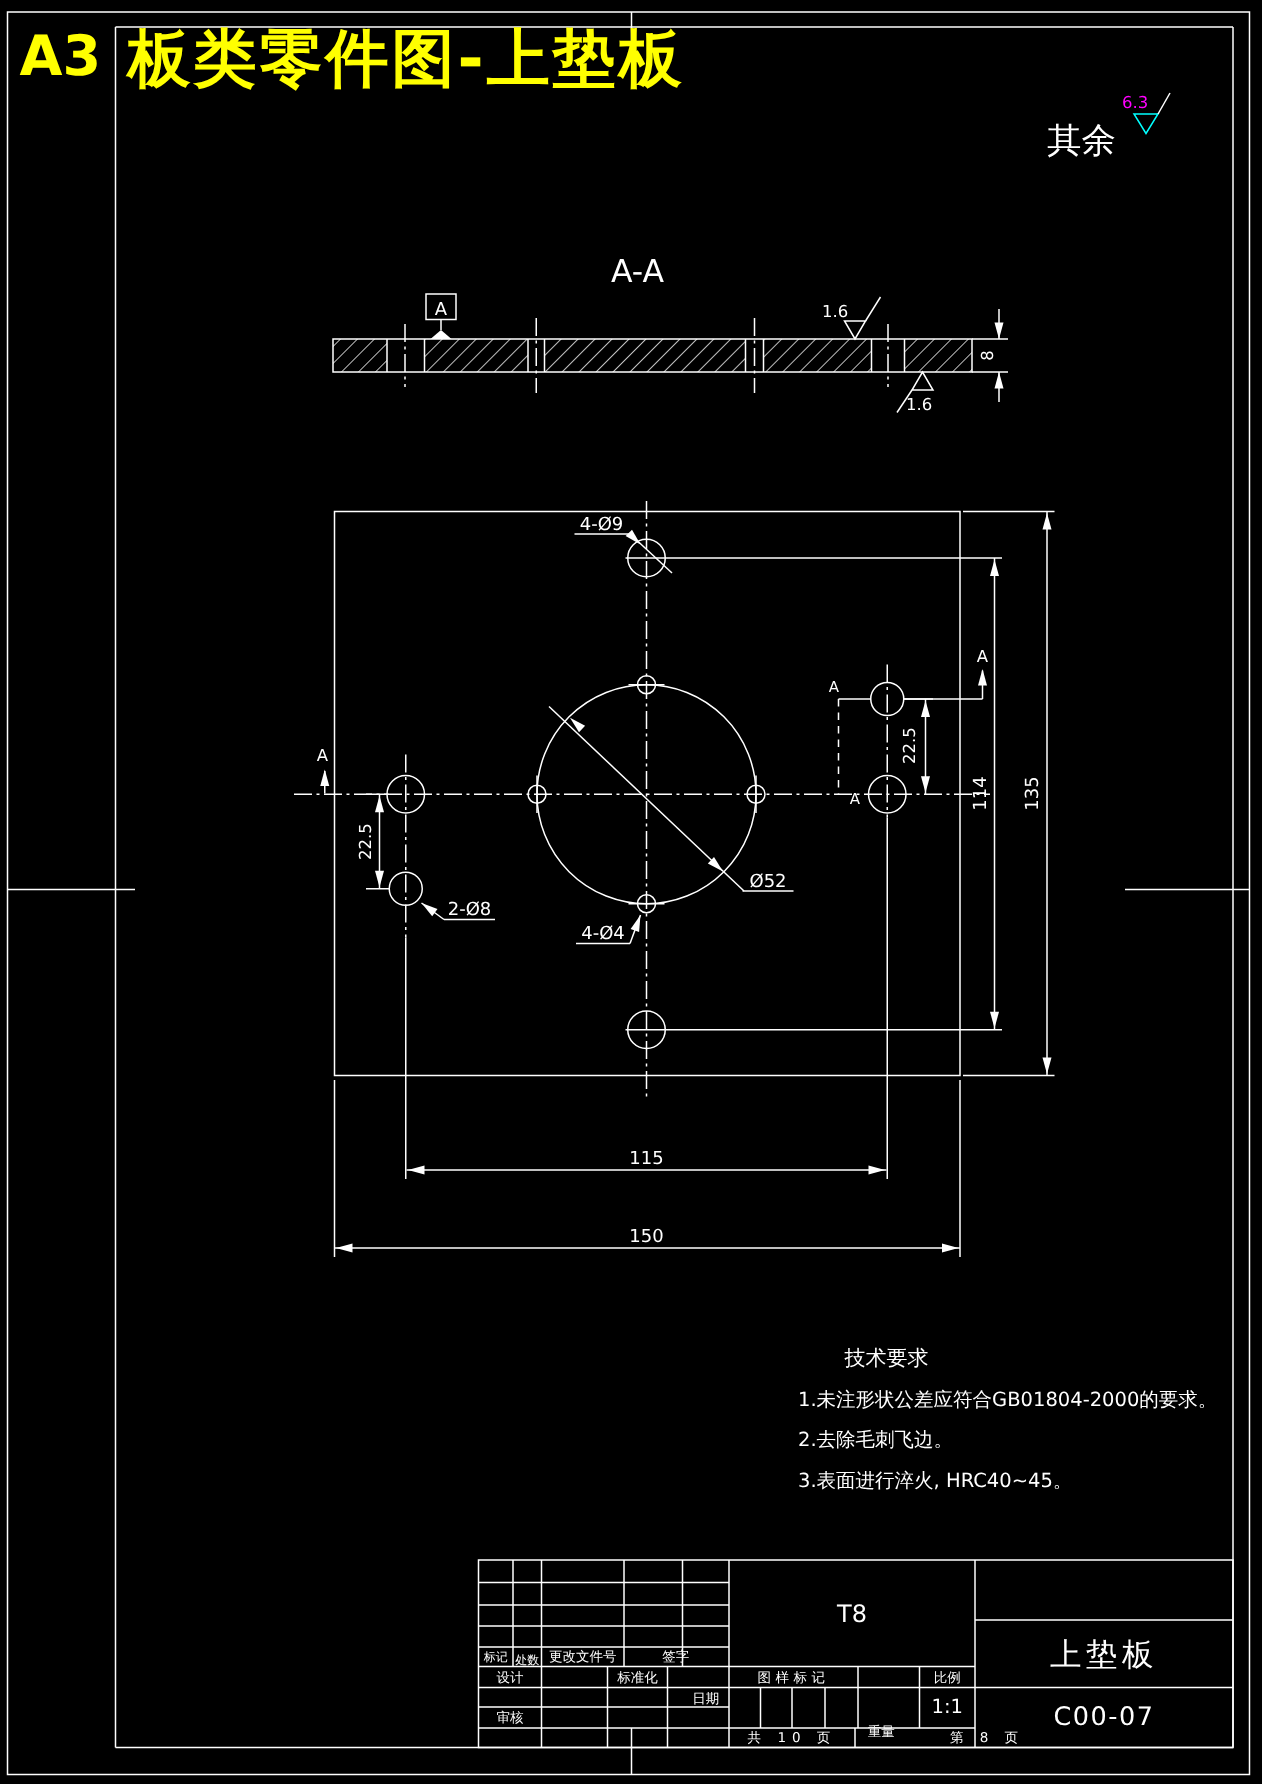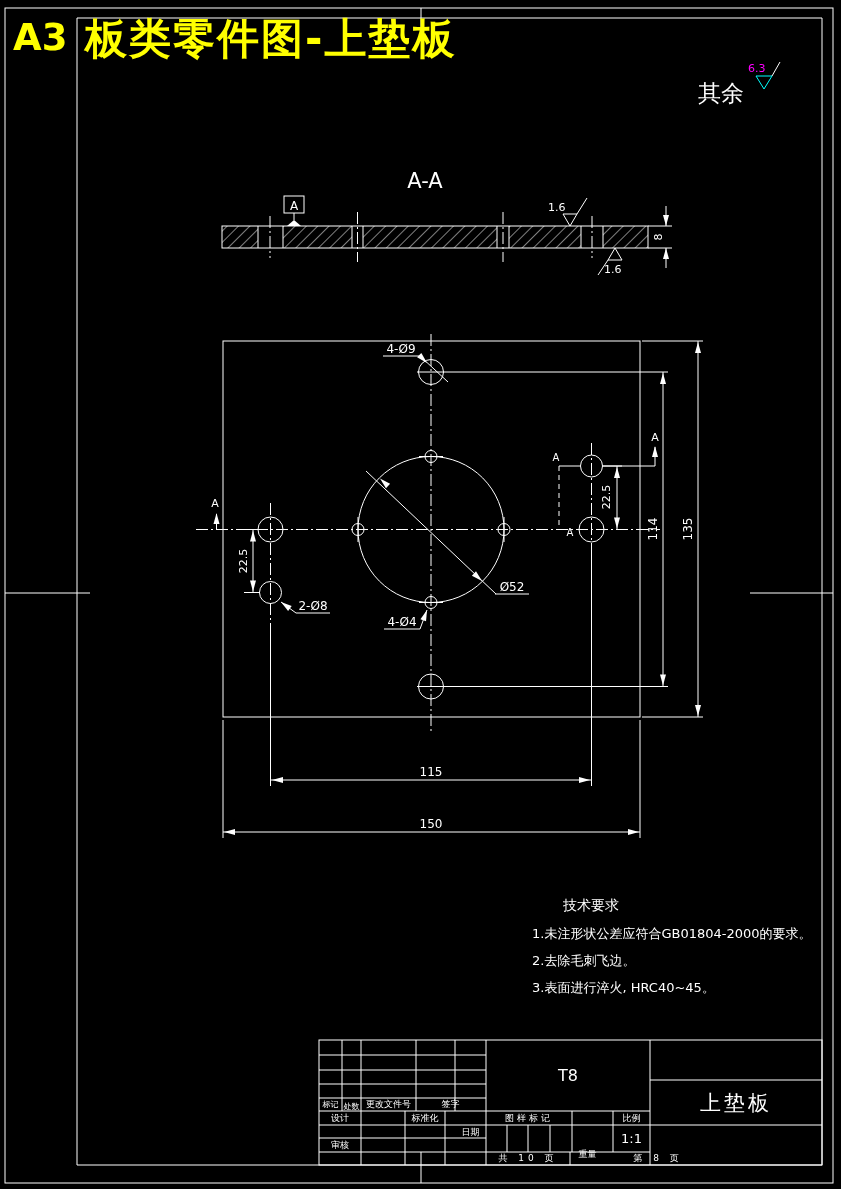--- a/index.html
+++ b/index.html
@@ -272,14 +272,15 @@
   <div class="cell" style="left:405px;top:1111px;width:40px;height:14px;font-size:9px;">标准化</div>
   <div class="cell" style="left:319px;top:1138px;width:42px;height:14px;font-size:9px;">审核</div>
   <div class="cell" style="left:486px;top:1040px;width:164px;height:71px;font-size:16px;">T8</div>
   <div class="cell" style="left:486px;top:1111px;width:86px;height:14px;font-size:9px;letter-spacing:3px;">图样标记</div>
   <div class="cell" style="left:572px;top:1111px;width:31px;height:14px;font-size:9px;margin-top:36px;">重量</div>
   <div class="cell" style="left:613px;top:1111px;width:37px;height:14px;font-size:9px;">比例</div>
   <div class="cell" style="left:613px;top:1125px;width:37px;height:27px;font-size:13px;">1:1</div>
   <div class="cell" style="left:486px;top:1152px;width:84px;height:13px;font-size:9px;letter-spacing:4px;">共 10 页</div>
   <div class="cell" style="left:570px;top:1152px;width:80px;height:13px;font-size:9px;letter-spacing:4px;padding-left:48px;">第 8 页</div>
   <div class="cell" style="left:650px;top:1080px;width:172px;height:45px;font-size:21px;letter-spacing:3px;border-radius:19px;">上垫板</div>
+  <div class="cell" style="left:650px;top:1125px;width:172px;height:40px;font-size:17px;letter-spacing:1px;">C00-07</div>
 
 </div>
 
 </body></html>

